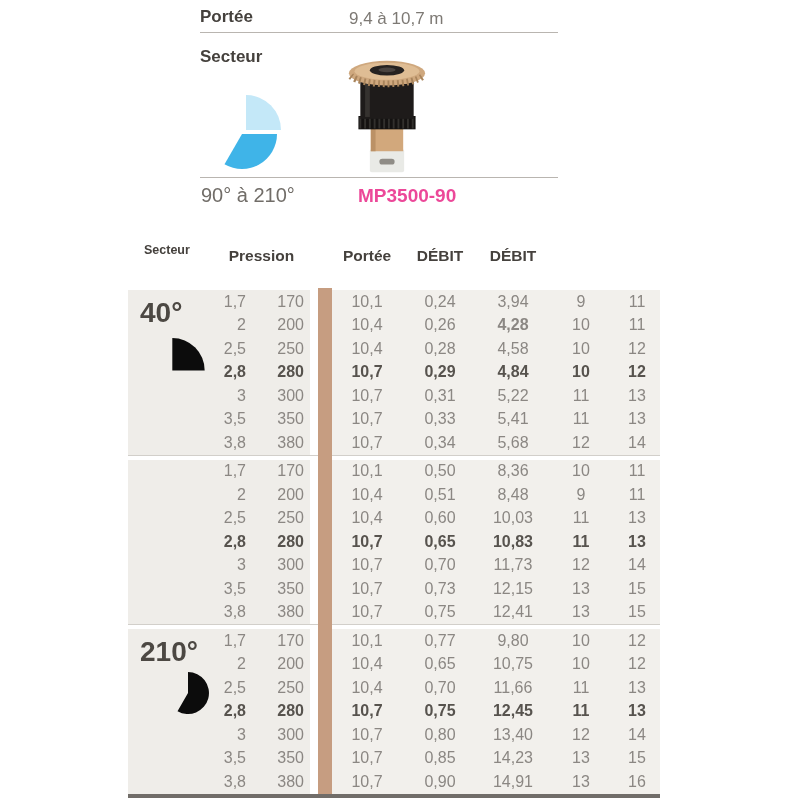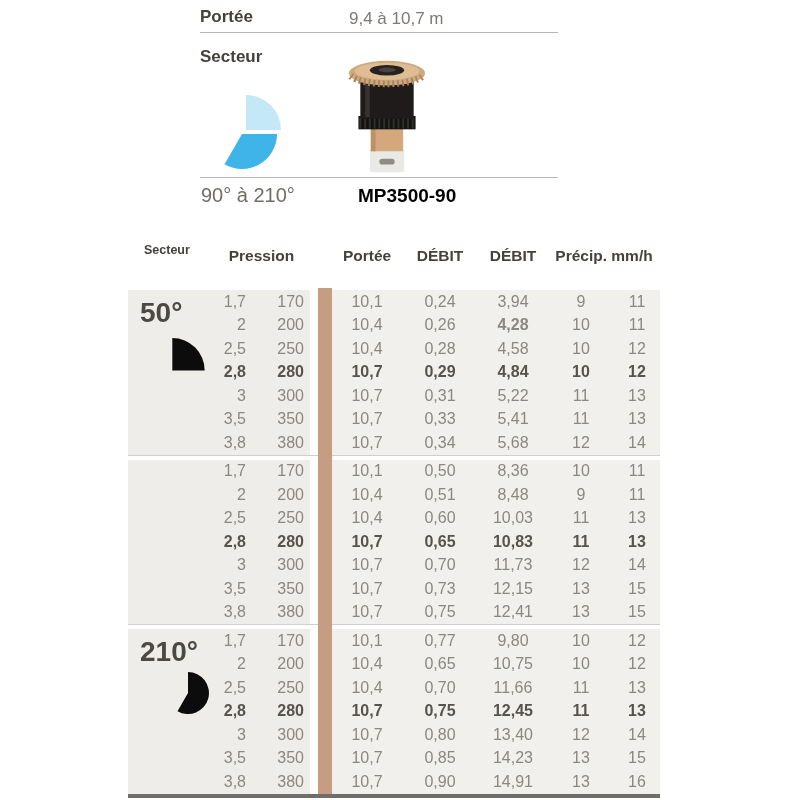--- a/index.html
+++ b/index.html
@@ -5,21 +5,21 @@
   html,body{margin:0;padding:0;background:#fff;}
   .page{position:relative;width:800px;height:800px;background:#ffffff;
         font-family:"Liberation Sans",sans-serif;overflow:hidden;}
   .abs{position:absolute;}
   .hline{position:absolute;height:1px;background:#b9b5b0;}
 
   
   .lbl-bold{font-size:17px;font-weight:700;color:#45413d;}
   .val-gray{font-size:17px;color:#7d7974;}
   .range-text{font-size:20px;color:#716d68;}
-  .model-text{font-size:19px;font-weight:700;color:#000000;}
+  .model-text{font-size:19px;font-weight:700;color:#ec4899;}
 
   
   .thead{position:absolute;left:128px;top:240px;width:532px;height:50px;background:#fff;
          display:grid;grid-template-columns:85px 35px 62px 8px 14px 70px 76px 70px 66px 46px;
          grid-template-rows:26px 24px;border-bottom:1px solid #c6c2bd;}
   .th{font-weight:700;color:#45413d;font-size:15.5px;display:flex;align-items:flex-end;
       justify-content:center;padding-bottom:1px;white-space:nowrap;}
   .th-small{font-weight:700;color:#45413d;font-size:12.5px;display:flex;align-items:flex-start;
       justify-content:flex-start;padding:3px 0 0 16px;}
   .tu{color:#8b8783;font-size:14.5px;display:flex;align-items:flex-start;justify-content:center;padding-top:2px;margin-top:32px;}
@@ -81,36 +81,35 @@
   <div class="hline" style="left:200px;top:177px;width:358px;"></div>
   <div class="abs range-text" style="left:201px;top:184px;">90° à 210°</div>
   <div class="abs model-text" style="left:358px;top:185px;">MP3500-90</div>
 
   <div class="thead">
     <div class="th-small" style="grid-column:1;grid-row:1;">Secteur</div>
     <div class="th" style="grid-column:2 / span 2;grid-row:1;">Pression</div>
     <div class="th" style="grid-column:6;grid-row:1;">Portée</div>
     <div class="th" style="grid-column:7;grid-row:1;">DÉBIT</div>
     <div class="th" style="grid-column:8;grid-row:1;">DÉBIT</div>
-    <div class="th" style="grid-column:9 / span 2;grid-row:1;">Précip. mm/h</div>
 
     <div class="tu" style="grid-column:2;grid-row:2;">bar</div>
     <div class="tu" style="grid-column:3;grid-row:2;">kPa</div>
     <div class="tu" style="grid-column:6;grid-row:2;">m</div>
     <div class="tu" style="grid-column:7;grid-row:2;">m³/h</div>
     <div class="tu" style="grid-column:8;grid-row:2;">l/min</div>
     <div class="tu glyph-sq" style="grid-column:9;grid-row:2;">■</div>
     <div class="tu glyph-tri" style="grid-column:10;grid-row:2;">▲</div>
   </div>
 
   <div class="tbody">
     <div class="stripe"></div>
   <div class="section">
         <div class="sec-cell">
-          <div class="sec-label">50°</div>
+          <div class="sec-label">40°</div>
           <svg class="pie p90" viewBox="0 0 48 48">
             <path d="M3 46 L3 4 A42 42 0 0 1 45 46 Z"></path>
           </svg>
         </div>
         <div class="cell c-bar" style="grid-column:2;grid-row:1;">1,7</div>
         <div class="cell c-kpa" style="grid-column:3;grid-row:1;">170</div>
         <div class="cell c-portee" style="grid-column:6;grid-row:1;">10,1</div>
         <div class="cell c-debit-m3h" style="grid-column:7;grid-row:1;">0,24</div>
         <div class="cell c-debit-lmin" style="grid-column:8;grid-row:1;">3,94</div>
         <div class="cell c-precip-square" style="grid-column:9;grid-row:1;">9</div>

